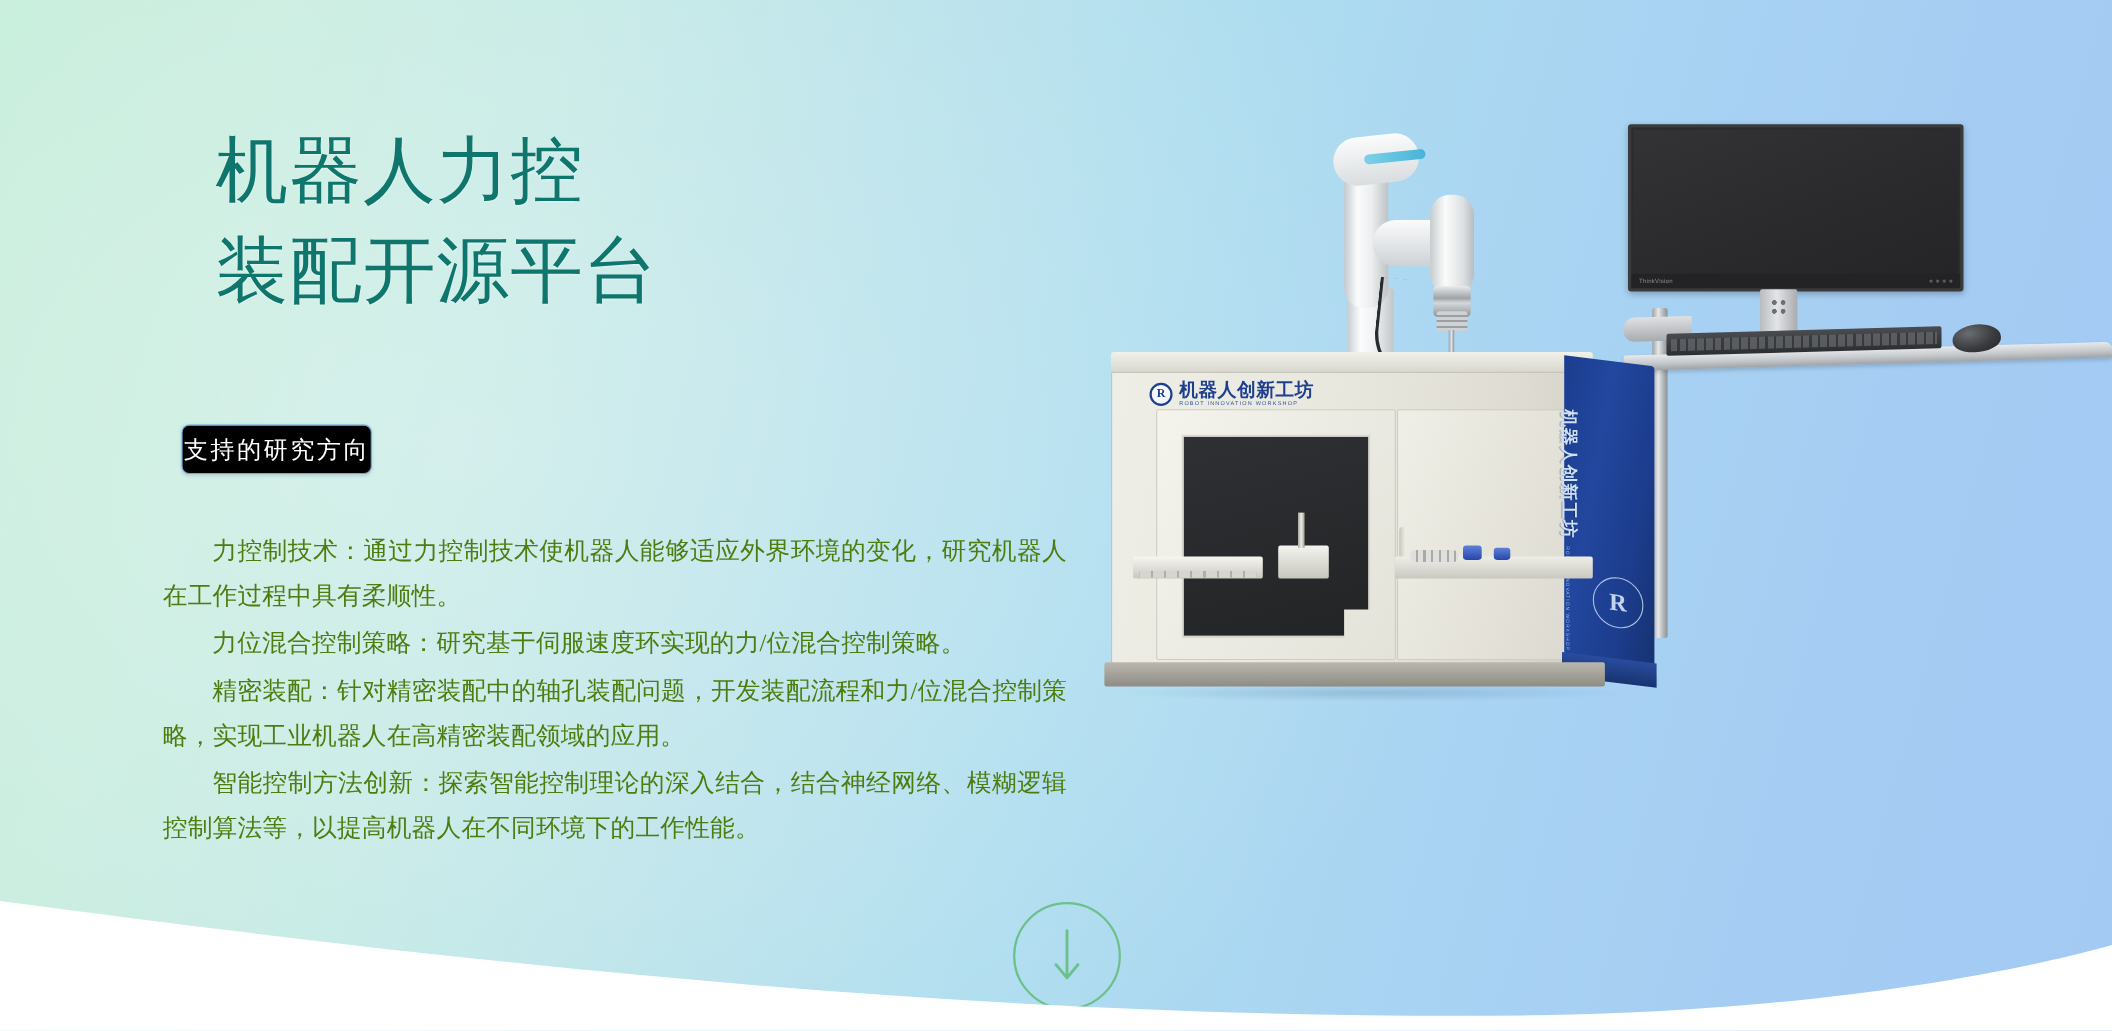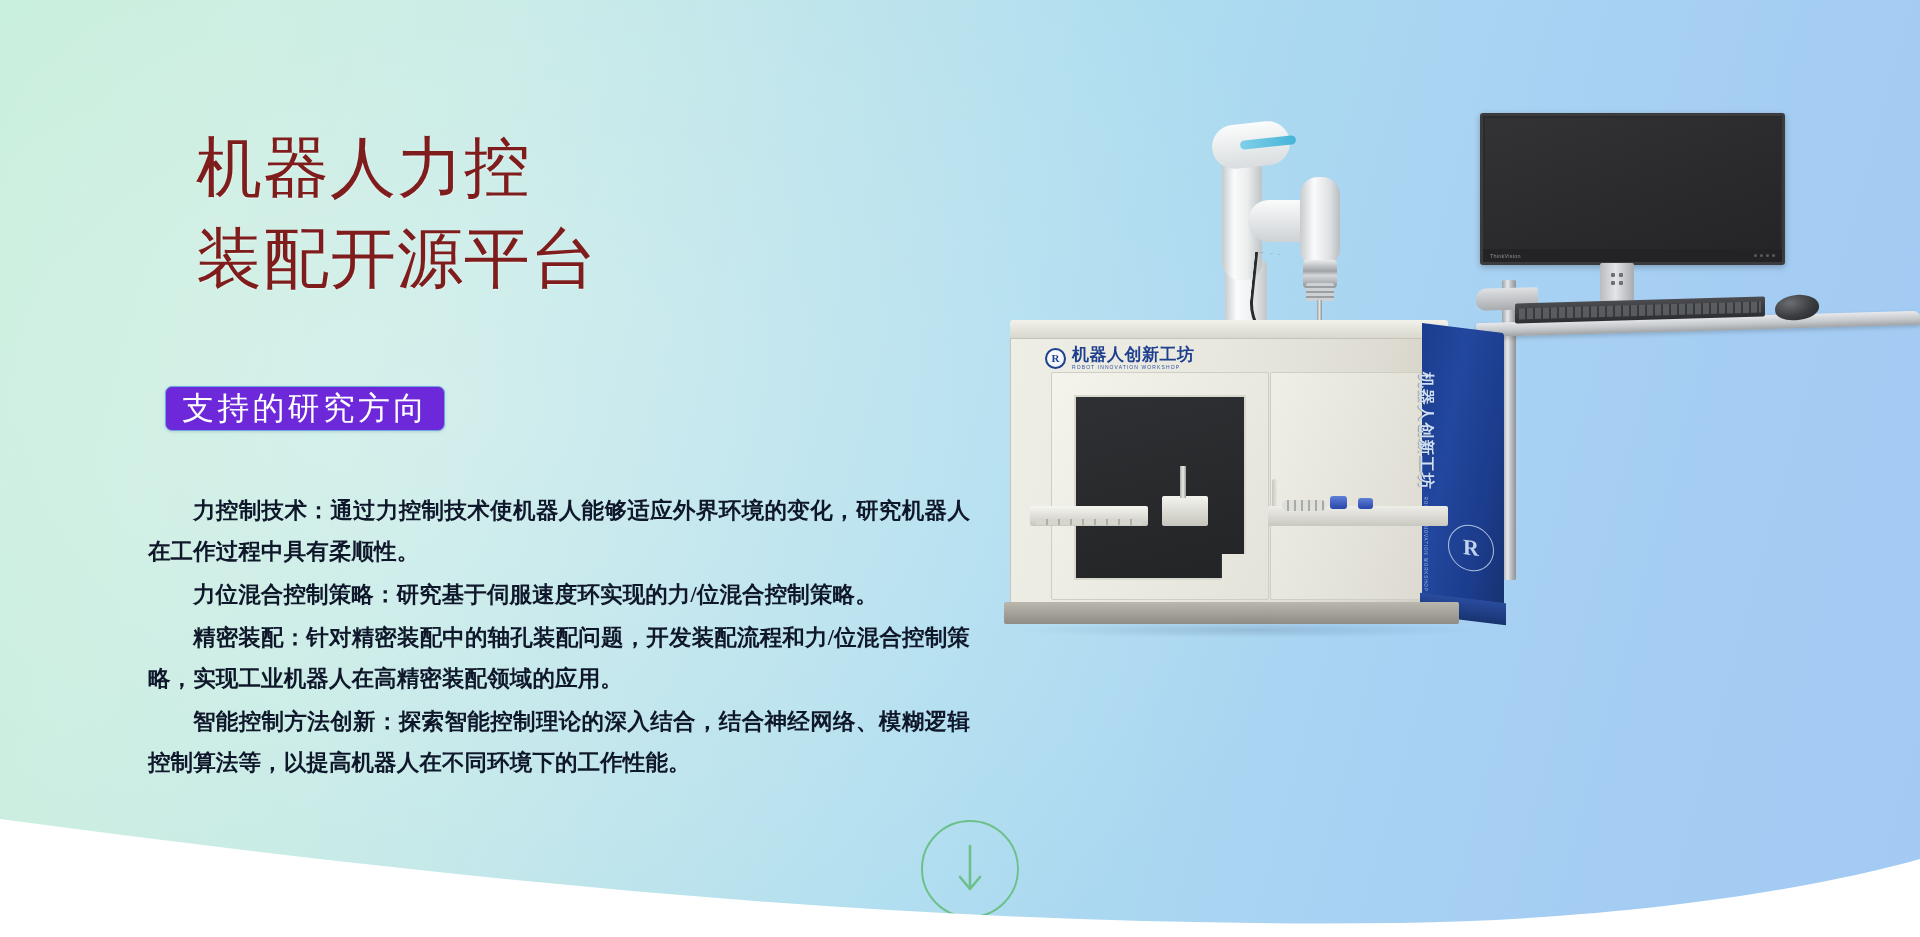--- a/index.html
+++ b/index.html
@@ -53,23 +53,23 @@
     left: 0; bottom: 0;
     width: 1920px; height: 190px;
     pointer-events: none;
   }
   .bottom-wave svg { display: block; width: 100%; height: 100%; }
 
   
   .headline {
     position: absolute;
     left: 196px;
-    top: 130px;
+    top: 118px;
     width: 900px;
-    color: #7f1d1d;
+    color: #0f766e;
     font-family: "Liberation Serif", "DejaVu Serif", serif;
     letter-spacing: 0.06em;
     line-height: 1.16;
     text-shadow: 0 1px 2px rgba(255,255,255,0.45);
   }
   .headline .hl-line {
     display: block;
     font-size: 66px;
     font-weight: 400;
     white-space: nowrap;
@@ -80,46 +80,45 @@
 
   
   .badge {
     position: absolute;
     left: 165px;
     top: 386px;
     display: inline-flex;
     align-items: center;
     justify-content: center;
     height: 45px;
-    padding: 0 16px;
-    background: #6d28d9;
+    padding: 0 1px;
+    background: #000000;
     border: 1px solid #6fa6dc;
     border-radius: 7px;
     color: #ffffff;
-    font-size: 32px;
+    font-size: 22px;
     letter-spacing: 0.10em;
     font-family: "Liberation Serif", "DejaVu Serif", serif;
     box-shadow: 0 1px 3px rgba(30,70,120,0.18);
     white-space: nowrap;
   }
 
   
   .body-copy {
     position: absolute;
     left: 148px;
-    top: 490px;
+    top: 480px;
     width: 822px;
-    color: #0f172a;
+    color: #4d7c0f;
     font-size: 22.5px;
     line-height: 41px;
     letter-spacing: 0.005em;
     font-family: "Liberation Serif", "DejaVu Serif", serif;
     text-align: justify;
     text-justify: inter-ideograph;
-    font-weight: bold;
   }
   .body-copy p {
     margin: 0 0 2px 0;
     text-indent: 2em;
   }
 
   
   .scroll-down {
     position: absolute;
     left: 921px;

